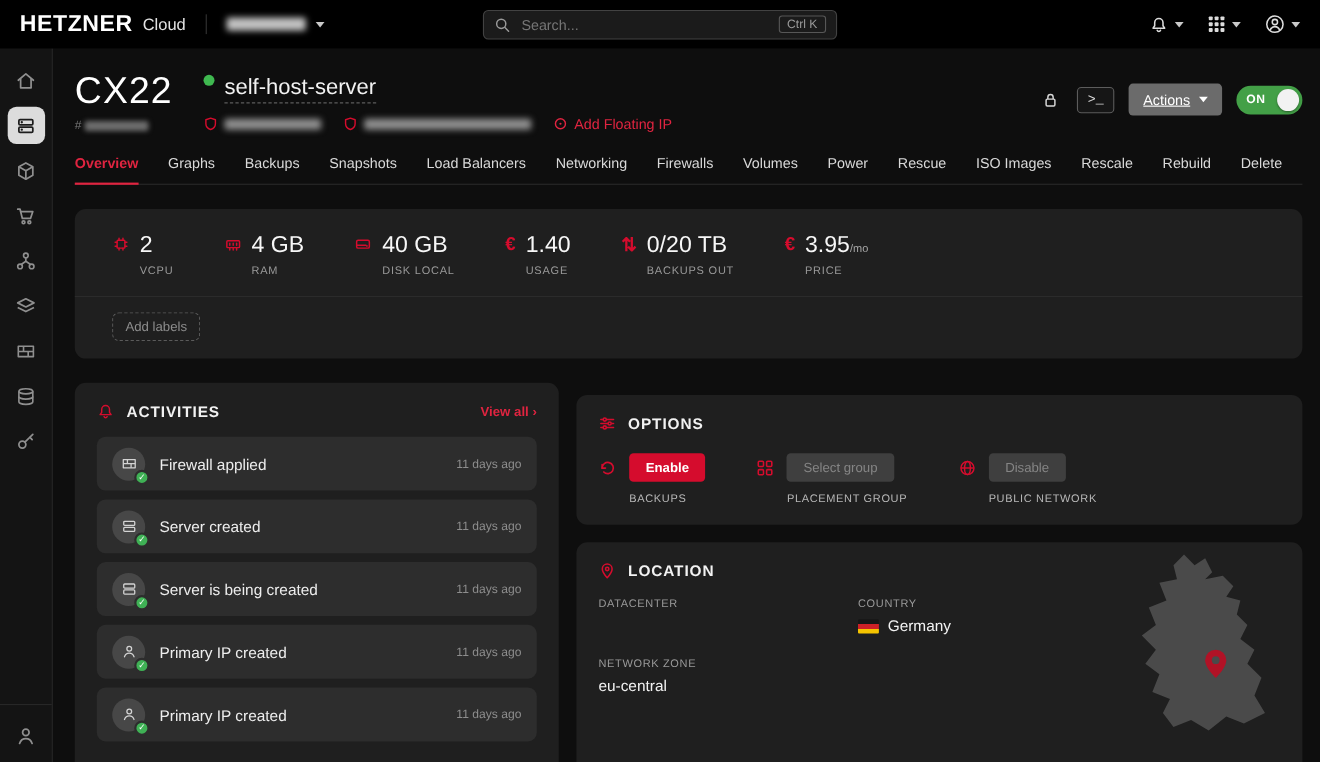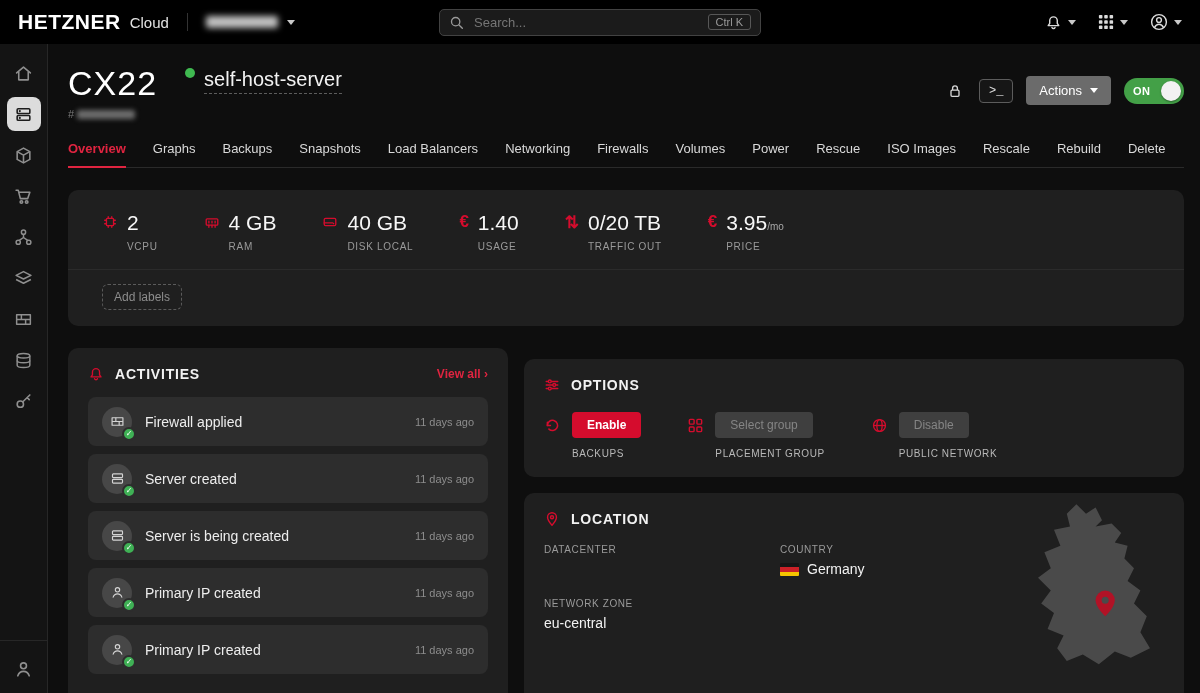--- a/index.html
+++ b/index.html
@@ -49,21 +49,21 @@
   .ip-row { display:flex; align-items:center; gap:20px; margin-top:11px; }
   .ip-item { display:flex; align-items:center; gap:6px; color:#d50c2d; cursor:pointer; }
   .redact.ip1 { width:88px; height:10px; background:#8f8f8f; }
   .redact.ip2 { width:152px; height:10px; background:#8f8f8f; }
   .add-fip { display:flex; align-items:center; gap:6px; color:#e02440; font-size:13px; cursor:pointer; }
   .header-ctrls { margin-left:auto; display:flex; align-items:center; gap:13px; margin-top:10px; }
   .lock-btn { color:#d8d8d8; cursor:pointer; padding:3px; }
   .console-btn { background:#161616; border:1px solid #5c5c5c; color:#e0e0e0; border-radius:4px; padding:4px 9px;
     font-size:12px; font-family:"Liberation Mono", monospace; cursor:pointer; }
   .actions-btn { background:#6b6b6b; color:#fff; border:none; border-radius:4px; padding:7px 13px; font-size:13px;
-    display:flex; align-items:center; gap:8px; cursor:pointer; font-family:inherit; }
+    display:flex; align-items:center; gap:8px; cursor:pointer; font-family:inherit;text-decoration:underline; }
   .actions-btn .chev { border-top-color:#fff; }
   .toggle { width:60px; height:26px; background:#43a047; border-radius:14px; display:flex; align-items:center; padding:0 3px 0 9px; cursor:pointer; }
   .toggle-label { color:#fff; font-size:11px; font-weight:bold; letter-spacing:.5px; }
   .knob { width:20px; height:20px; border-radius:50%; background:#f2f2f2; margin-left:auto; box-shadow:0 1px 2px rgba(0,0,0,.4); }
 
   
   .tabs { display:flex; gap:27px; margin-top:21px; border-bottom:1px solid #2a2a2a; }
   .tab { font-size:13px; color:#d9d9d9; padding-bottom:10px; cursor:pointer; white-space:nowrap; }
   .tab.active { color:#e02440; border-bottom:2px solid #e02440; margin-bottom:-1px; font-weight:bold; }
 
@@ -247,20 +247,41 @@
         <div class="server-type">CX22</div>
         <div class="server-id">
           <span>#</span>
           <span class="redact id"></span>
         </div>
       </div>
       <div class="name-block">
         <div class="name-row">
           <span class="status-dot"></span>
           <span class="server-name">self-host-server</span>
+        </div>
+        <div class="ip-row">
+          <span class="ip-item">
+            <svg width="13" height="13" viewBox="0 0 18 18" fill="none" stroke="currentColor" stroke-width="1.8" stroke-linejoin="round">
+              <path d="M9 2l6 2v5c0 3.6-2.5 6.1-6 7.2C5.5 15.1 3 12.6 3 9V4z"></path>
+            </svg>
+            <span class="redact ip1"></span>
+          </span>
+          <span class="ip-item">
+            <svg width="13" height="13" viewBox="0 0 18 18" fill="none" stroke="currentColor" stroke-width="1.8" stroke-linejoin="round">
+              <path d="M9 2l6 2v5c0 3.6-2.5 6.1-6 7.2C5.5 15.1 3 12.6 3 9V4z"></path>
+            </svg>
+            <span class="redact ip2"></span>
+          </span>
+          <span class="add-fip">
+            <svg width="13" height="13" viewBox="0 0 18 18" fill="none" stroke="currentColor" stroke-width="1.8">
+              <circle cx="9" cy="9" r="6.3"></circle>
+                <circle cx="9" cy="9" r="1.4" fill="currentColor" stroke="none"></circle>
+            </svg>
+            <span>Add Floating IP</span>
+          </span>
         </div>
       </div>
       <div class="header-ctrls">
         <span class="lock-btn">
           <svg width="16" height="16" viewBox="0 0 18 18" fill="none" stroke="currentColor" stroke-width="1.5" stroke-linejoin="round">
             <rect x="4.5" y="8" width="9" height="7" rx="1.2"></rect>
               <path d="M6.3 8V6a2.7 2.7 0 0 1 5.4 0v2"></path>
           </svg>
         </span>
         <button class="console-btn">&gt;_</button>
@@ -335,21 +356,21 @@
           <span class="stat-glyph">€</span>
           <div>
             <div class="stat-val">1.40</div>
             <div class="stat-label">USAGE</div>
           </div>
         </div>
         <div class="stat">
           <span class="stat-glyph">⇅</span>
           <div>
             <div class="stat-val">0/20 TB</div>
-            <div class="stat-label">TRAFFIC OUT</div>
+            <div class="stat-label">BACKUPS OUT</div>
           </div>
         </div>
         <div class="stat">
           <span class="stat-glyph">€</span>
           <div>
             <div class="stat-val"><span>3.95</span><span class="stat-suffix">/mo</span></div>
             <div class="stat-label">PRICE</div>
           </div>
         </div>
       </div>

